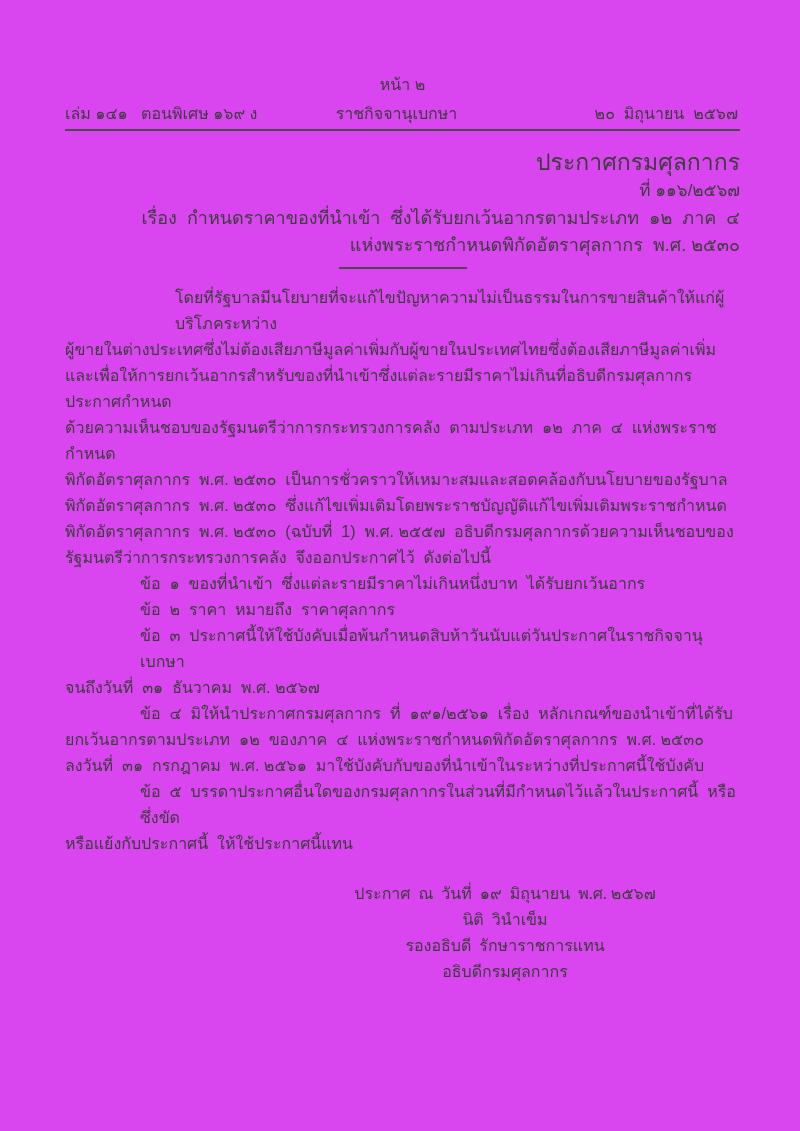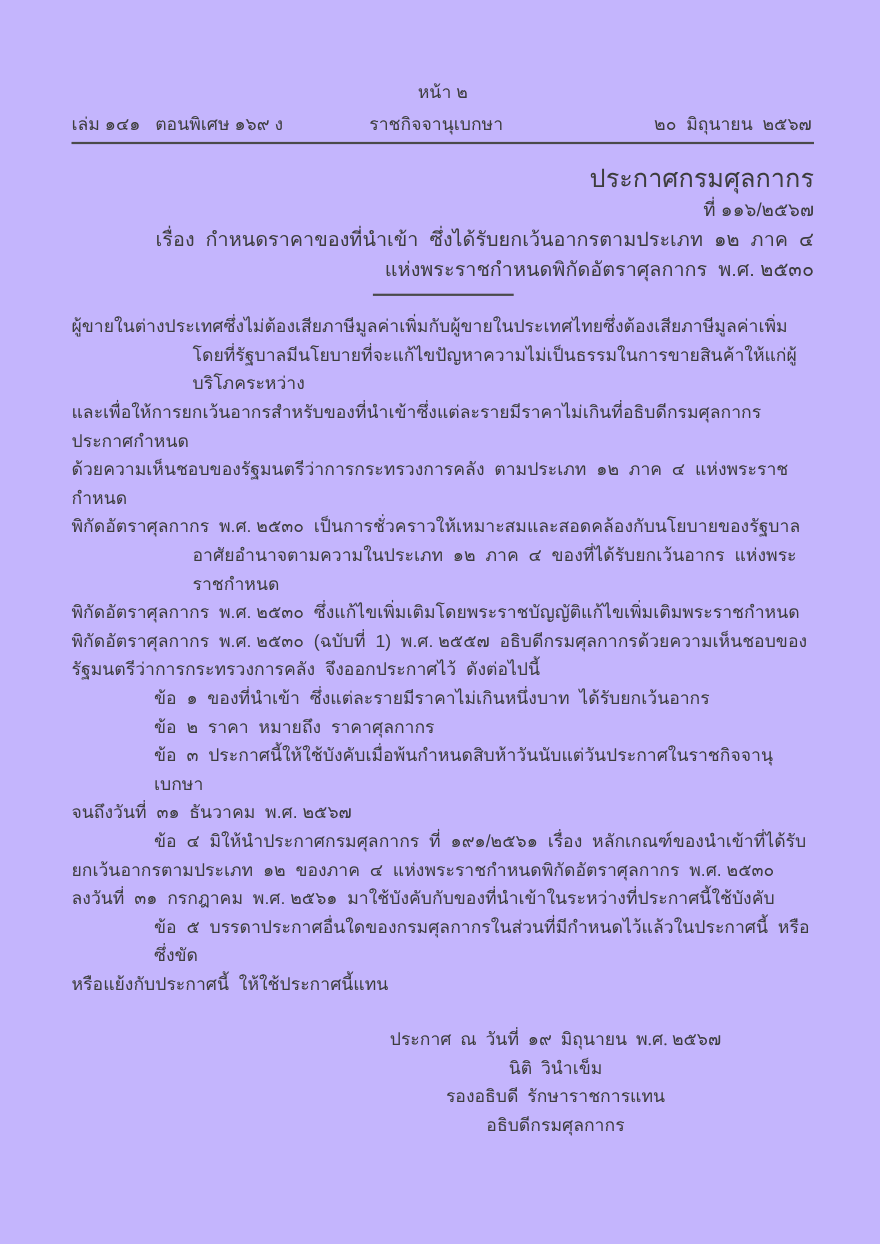--- a/index.html
+++ b/index.html
@@ -4,21 +4,21 @@
 <style>
   html, body {
     margin: 0;
     padding: 0;
     background: #ffffff;
   }
   .page {
     position: relative;
     width: 800px;
     height: 1131px;
-    background: #c4b5fd;
+    background: #d946ef;
     color: #3d3d3d;
     font-family: "Liberation Sans", sans-serif;
     font-size: 16px;
     box-sizing: border-box;
     padding: 76px 60px 0 65px;
     overflow: hidden;
   }
   .pre { white-space: pre-wrap; }
 
   
@@ -107,26 +107,25 @@
   <div class="title-block">
     <div class="title-org pre">ประกาศกรมศุลกากร</div>
     <div class="title-no pre">ที่ ๑๑๖/๒๕๖๗</div>
     <div class="title-subject pre">เรื่อง  กำหนดราคาของที่นำเข้า  ซึ่งได้รับยกเว้นอากรตามประเภท  ๑๒  ภาค  ๔</div>
     <div class="title-subject pre">แห่งพระราชกำหนดพิกัดอัตราศุลกากร  พ.ศ. ๒๕๓๐</div>
     <div class="title-divider"></div>
   </div>
 
   <div class="body-block">
 
-  <div class="line pre ind-n">ผู้ขายในต่างประเทศซึ่งไม่ต้องเสียภาษีมูลค่าเพิ่มกับผู้ขายในประเทศไทยซึ่งต้องเสียภาษีมูลค่าเพิ่ม</div>
-      <div class="line pre ind-p">โดยที่รัฐบาลมีนโยบายที่จะแก้ไขปัญหาความไม่เป็นธรรมในการขายสินค้าให้แก่ผู้บริโภคระหว่าง</div>
+  <div class="line pre ind-p">โดยที่รัฐบาลมีนโยบายที่จะแก้ไขปัญหาความไม่เป็นธรรมในการขายสินค้าให้แก่ผู้บริโภคระหว่าง</div>
+      <div class="line pre ind-n">ผู้ขายในต่างประเทศซึ่งไม่ต้องเสียภาษีมูลค่าเพิ่มกับผู้ขายในประเทศไทยซึ่งต้องเสียภาษีมูลค่าเพิ่ม</div>
       <div class="line pre ind-n">และเพื่อให้การยกเว้นอากรสำหรับของที่นำเข้าซึ่งแต่ละรายมีราคาไม่เกินที่อธิบดีกรมศุลกากรประกาศกำหนด</div>
       <div class="line pre ind-n">ด้วยความเห็นชอบของรัฐมนตรีว่าการกระทรวงการคลัง  ตามประเภท  ๑๒  ภาค  ๔  แห่งพระราชกำหนด</div>
       <div class="line pre ind-n">พิกัดอัตราศุลกากร  พ.ศ. ๒๕๓๐  เป็นการชั่วคราวให้เหมาะสมและสอดคล้องกับนโยบายของรัฐบาล</div>
-      <div class="line pre ind-p">อาศัยอำนาจตามความในประเภท  ๑๒  ภาค  ๔  ของที่ได้รับยกเว้นอากร  แห่งพระราชกำหนด</div>
       <div class="line pre ind-n">พิกัดอัตราศุลกากร  พ.ศ. ๒๕๓๐  ซึ่งแก้ไขเพิ่มเติมโดยพระราชบัญญัติแก้ไขเพิ่มเติมพระราชกำหนด</div>
       <div class="line pre ind-n">พิกัดอัตราศุลกากร  พ.ศ. ๒๕๓๐  (ฉบับที่  1)  พ.ศ. ๒๕๕๗  อธิบดีกรมศุลกากรด้วยความเห็นชอบของ</div>
       <div class="line pre ind-n">รัฐมนตรีว่าการกระทรวงการคลัง  จึงออกประกาศไว้  ดังต่อไปนี้</div>
       <div class="line pre ind-i">ข้อ  ๑  ของที่นำเข้า  ซึ่งแต่ละรายมีราคาไม่เกินหนึ่งบาท  ได้รับยกเว้นอากร</div>
       <div class="line pre ind-i">ข้อ  ๒  ราคา  หมายถึง  ราคาศุลกากร</div>
       <div class="line pre ind-i">ข้อ  ๓  ประกาศนี้ให้ใช้บังคับเมื่อพ้นกำหนดสิบห้าวันนับแต่วันประกาศในราชกิจจานุเบกษา</div>
       <div class="line pre ind-n">จนถึงวันที่  ๓๑  ธันวาคม  พ.ศ. ๒๕๖๗</div>
       <div class="line pre ind-i">ข้อ  ๔  มิให้นำประกาศกรมศุลกากร  ที่  ๑๙๑/๒๕๖๑  เรื่อง  หลักเกณฑ์ของนำเข้าที่ได้รับ</div>
       <div class="line pre ind-n">ยกเว้นอากรตามประเภท  ๑๒  ของภาค  ๔  แห่งพระราชกำหนดพิกัดอัตราศุลกากร  พ.ศ. ๒๕๓๐</div>
       <div class="line pre ind-n">ลงวันที่  ๓๑  กรกฎาคม  พ.ศ. ๒๕๖๑  มาใช้บังคับกับของที่นำเข้าในระหว่างที่ประกาศนี้ใช้บังคับ</div>

